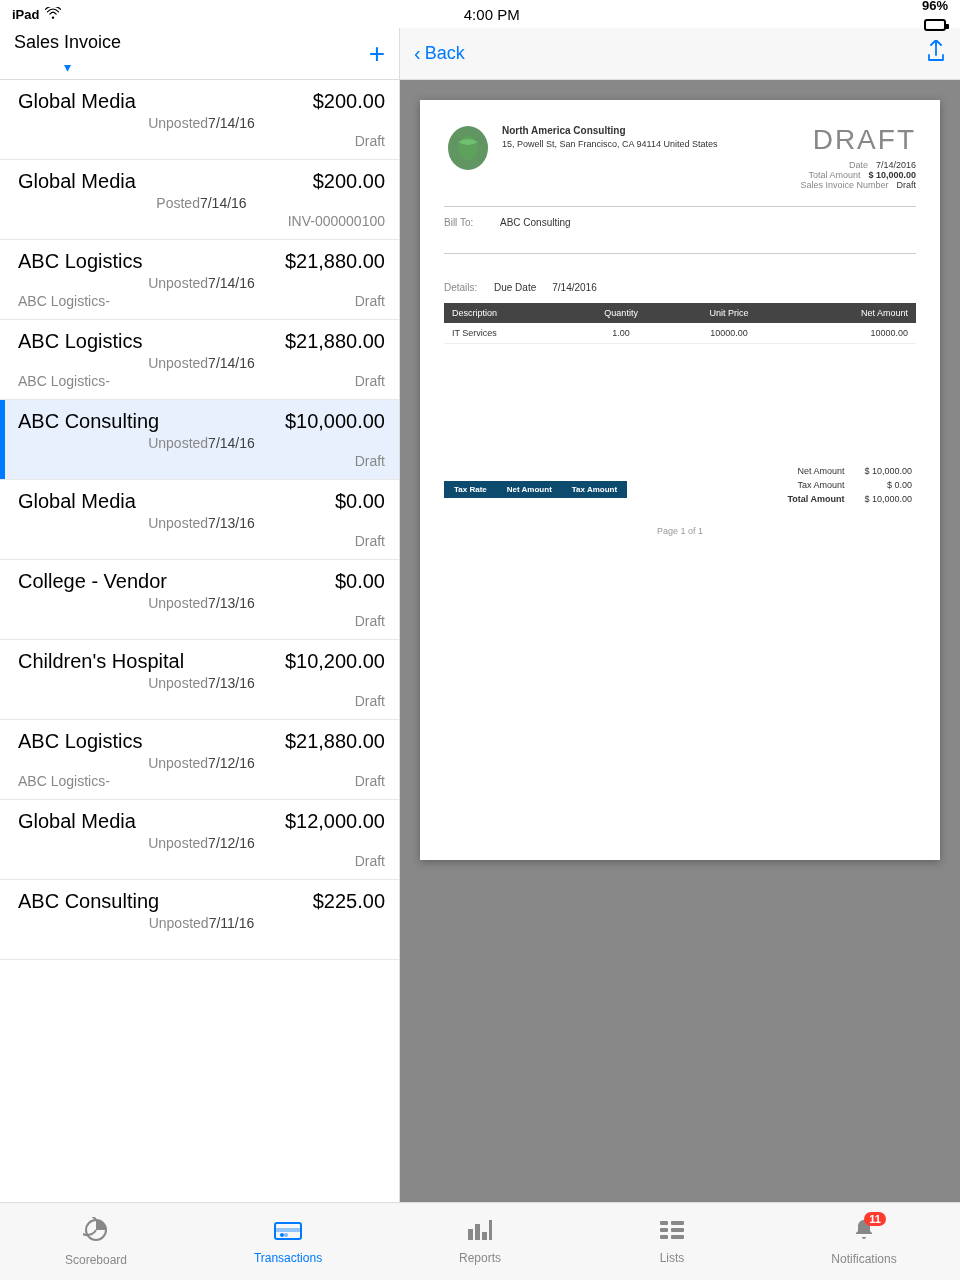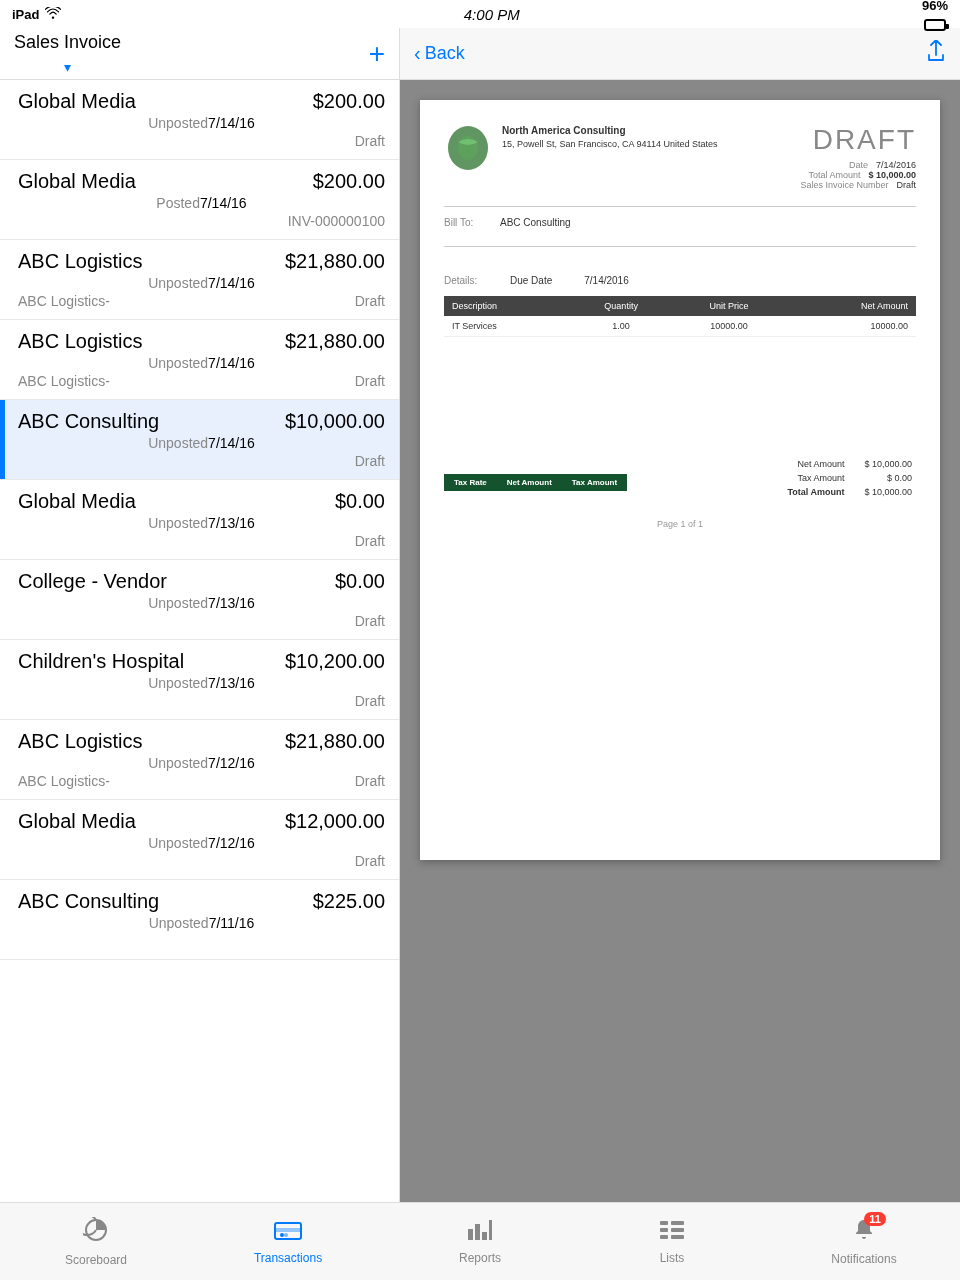--- a/index.html
+++ b/index.html
@@ -31,21 +31,21 @@
     
     .invoice-list { flex: 1; overflow-y: auto; }
     .invoice-item { padding: 10px 14px 10px 18px; border-bottom: 1px solid #e8e8e8; position: relative; background: #fff; min-height: 80px; }
     .invoice-item.active { background: #e8f0fe; }
     .invoice-item.active::before { content: ''; position: absolute; left: 0; top: 0; bottom: 0; width: 5px; background: #007aff; }
     .invoice-row1 { display: flex; justify-content: space-between; align-items: flex-start; }
     .invoice-name { font-size: 20px; font-weight: 400; color: #000; text-align: center; }
     .invoice-amount { font-size: 20px; font-weight: 400; color: #000; }
     .invoice-row2 { display: flex; justify-content: center; margin-top: 2px; }
     .invoice-status { font-size: 14px; color: #888; }
-    .invoice-date { font-size: 14px; color: #000000; }
+    .invoice-date { font-size: 14px; color: #404040; }
     .invoice-row3 { display: flex; justify-content: flex-end; margin-top: 2px; }
     .invoice-ref { font-size: 14px; color: #888; }
 
     
     .right-panel { flex: 1; display: flex; flex-direction: column; background: #b0b0b0; }
 
     
     .right-header { display: flex; align-items: center; justify-content: space-between; padding: 10px 14px; height: 52px; background: #f7f7f7; border-bottom: 1px solid #ddd; }
     .back-btn { display: flex; align-items: center; gap: 4px; color: #007aff; font-size: 18px; }
     .back-chevron { font-size: 20px; }
@@ -61,41 +61,41 @@
     .doc-company-info { font-size: 9px; color: #333; line-height: 1.4; }
     .doc-company-name { font-size: 10px; font-weight: 600; }
     .doc-draft-area { text-align: right; }
     .doc-draft-title { font-size: 28px; font-weight: 300; color: #888; letter-spacing: 2px; }
     .doc-draft-details { font-size: 9px; color: #333; margin-top: 4px; }
     .doc-draft-row { display: flex; gap: 8px; justify-content: flex-end; }
     .doc-draft-label { color: #888; }
     .doc-draft-value { font-weight: 500; }
     .doc-draft-value.bold { font-weight: 700; }
     .doc-divider { border: none; border-top: 1px solid #ccc; margin: 10px 0; }
-    .doc-bill-to { display: flex; gap: 16px; font-size: 10px; margin-bottom: 18px; }
+    .doc-bill-to { display: flex; gap: 16px; font-size: 10px; margin-bottom: 25px; }
     .doc-bill-label { color: #888; font-weight: 500; min-width: 40px; }
     .doc-bill-value { color: #333; }
     .doc-divider2 { border: none; border-top: 1px solid #ccc; margin: 6px 0; }
-    .doc-details-row { display: flex; gap: 26px; font-size: 10px; margin-bottom: 10px; margin-top: 28px; }
+    .doc-details-row { display: flex; gap: 10px; font-size: 10px; margin-bottom: 10px; margin-top: 28px; }
     .doc-details-label { color: #888; font-weight: 500; min-width: 40px; }
     .doc-due-label { color: #333; font-weight: 500; margin-right: 6px; }
     .doc-due-value { color: #333; }
 
     
     .doc-table { width: 100%; border-collapse: collapse; font-size: 9px; margin-bottom: 20px; }
     .doc-table thead tr { background: #444; color: #fff; }
     .doc-table th { padding: 5px 8px; text-align: left; font-weight: 500; }
     .doc-table th:last-child, .doc-table td:last-child { text-align: right; }
     .doc-table td { padding: 5px 8px; border-bottom: 1px solid #eee; color: #333; }
     .doc-table th.center, .doc-table td.center { text-align: center; margin-top: 8px; }
 
     
     .doc-tax-section { display: flex; justify-content: space-between; align-items: flex-end; margin-top: 120px; }
     .doc-tax-table { border-collapse: collapse; font-size: 8px; }
-    .doc-tax-table th { background: #14532d; color: #fff; padding: 4px 10px; text-align: center; }
+    .doc-tax-table th { background: #0c4a6e; color: #fff; padding: 4px 10px; text-align: center; }
     .doc-tax-table td { padding: 4px 10px; }
     .doc-totals { font-size: 9px; text-align: right; }
     .doc-totals table { border-collapse: collapse; }
     .doc-totals td { padding: 2px 4px; color: #333; }
     .doc-totals td:last-child { text-align: right; font-weight: 500; padding-left: 16px; }
     .doc-totals .total-final { font-weight: 700; }
     .doc-page { text-align: center; font-size: 9px; color: #999; margin-top: 20px; }
 
     
     .tab-bar { height: 78px; background: #f7f7f7; border-top: 1px solid #ddd; display: flex; align-items: center; justify-content: space-around; width: 960px; }
@@ -115,21 +115,21 @@
     <span>iPad</span>
     <span>
       <svg width="16" height="12" viewBox="0 0 20 14" fill="none">
         <path d="M10 11.5 C10.8 11.5 11.5 12.2 11.5 13 C11.5 13.8 10.8 14.5 10 14.5 C9.2 14.5 8.5 13.8 8.5 13 C8.5 12.2 9.2 11.5 10 11.5Z" fill="#000"></path>
         <path d="M6 8.5 C7.6 6.9 9.2 6 10 6 C10.8 6 12.4 6.9 14 8.5" stroke="#000" stroke-width="1.5" fill="none" stroke-linecap="round"></path>
         <path d="M3 5.5 C5.2 3.3 7.5 2 10 2 C12.5 2 14.8 3.3 17 5.5" stroke="#000" stroke-width="1.5" fill="none" stroke-linecap="round"></path>
         <path d="M0.5 2.5 C3.5 -0.5 6.5 -1.5 10 -1.5 C13.5 -1.5 16.5 -0.5 19.5 2.5" stroke="#000" stroke-width="1.5" fill="none" stroke-linecap="round"></path>
       </svg>
     </span>
   </div>
-  <div style="font-size:15px;font-weight:500;font-style:italic;">4:00 PM</div>
+  <div style="font-size:15px;font-weight:500;">4:00 PM</div>
   <div class="status-right">
     <span>96%</span>
     <span class="battery"><span class="battery-fill"></span></span>
   </div>
 </div>
 
 <div class="main-area">
 
   <div class="left-panel">
     <div class="left-header">

